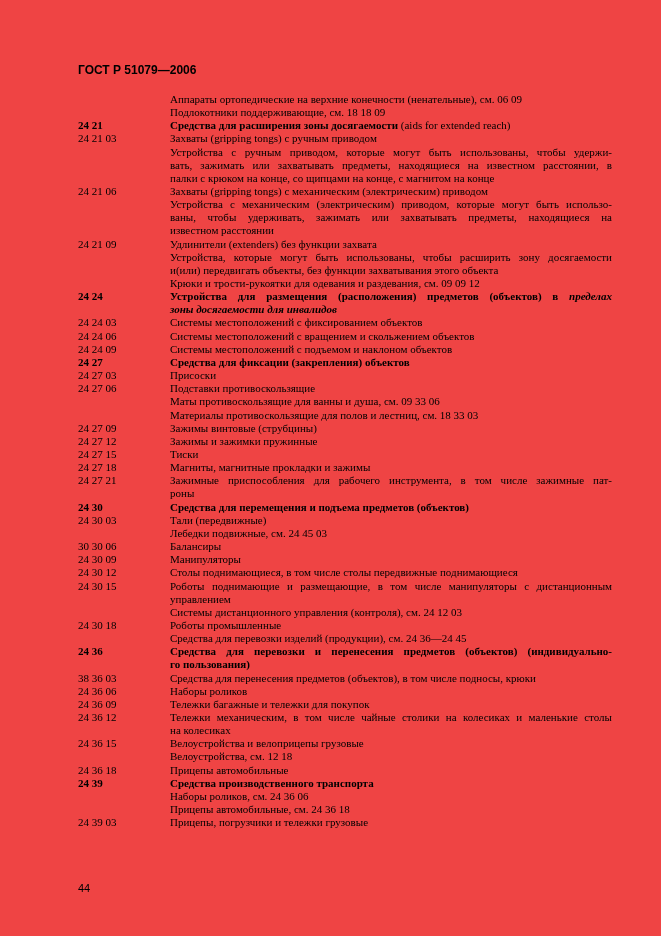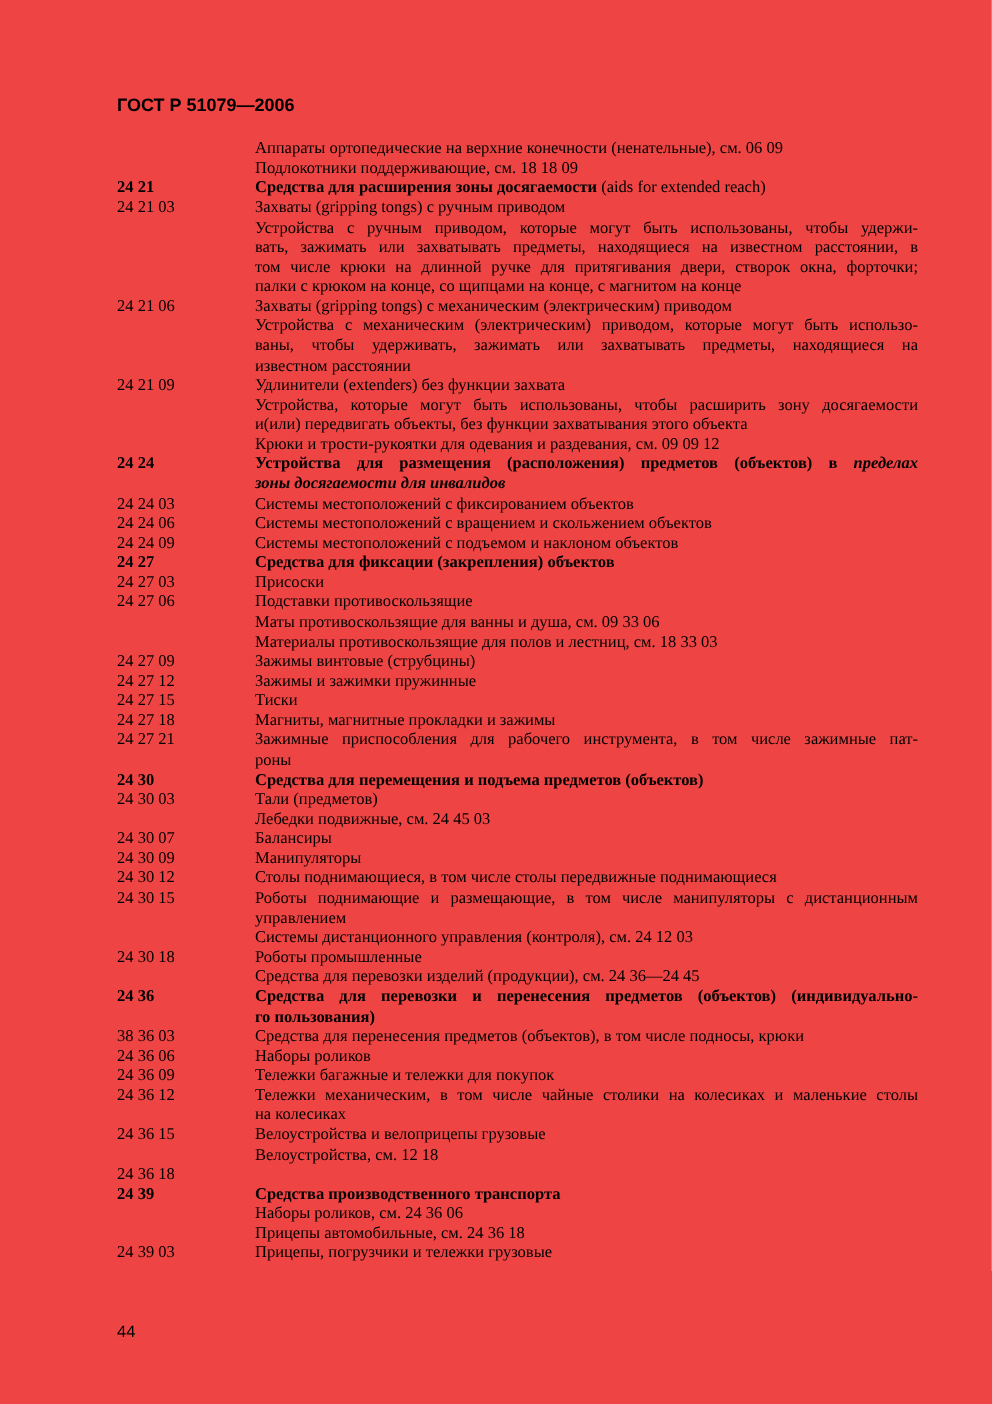--- a/index.html
+++ b/index.html
@@ -89,21 +89,20 @@
         <div class="code-cell">24 21 03</div>
         <div class="text-cell">
           <div class="line">Захваты (gripping tongs) с ручным приводом</div>
         </div>
       </div>
       <div class="row">
         <div class="code-cell"></div>
         <div class="text-cell">
           <div class="line j">Устройства с ручным приводом, которые могут быть использованы, чтобы удержи-</div>
           <div class="line j">вать, зажимать или захватывать предметы, находящиеся на известном расстоянии, в</div>
-          <div class="line j">том числе крюки на длинной ручке для притягивания двери, створок окна, форточки;</div>
           <div class="line">палки с крюком на конце, со щипцами на конце, с магнитом на конце</div>
         </div>
       </div>
       <div class="row">
         <div class="code-cell">24 21 06</div>
         <div class="text-cell">
           <div class="line">Захваты (gripping tongs) с механическим (электрическим) приводом</div>
         </div>
       </div>
       <div class="row">
@@ -221,31 +220,31 @@
       </div>
       <div class="row">
         <div class="code-cell b">24 30</div>
         <div class="text-cell">
           <div class="line"><span class="b">Средства для перемещения и подъема предметов (объектов)</span></div>
         </div>
       </div>
       <div class="row">
         <div class="code-cell">24 30 03</div>
         <div class="text-cell">
-          <div class="line">Тали (предметов)</div>
+          <div class="line">Тали (передвижные)</div>
         </div>
       </div>
       <div class="row">
         <div class="code-cell"></div>
         <div class="text-cell">
           <div class="line">Лебедки подвижные, см. 24 45 03</div>
         </div>
       </div>
       <div class="row">
-        <div class="code-cell">24 30 07</div>
+        <div class="code-cell">30 30 06</div>
         <div class="text-cell">
           <div class="line">Балансиры</div>
         </div>
       </div>
       <div class="row">
         <div class="code-cell">24 30 09</div>
         <div class="text-cell">
           <div class="line">Манипуляторы</div>
         </div>
       </div>
@@ -319,20 +318,23 @@
         </div>
       </div>
       <div class="row">
         <div class="code-cell"></div>
         <div class="text-cell">
           <div class="line">Велоустройства, см. 12 18</div>
         </div>
       </div>
       <div class="row">
         <div class="code-cell">24 36 18</div>
+        <div class="text-cell">
+          <div class="line">Прицепы автомобильные</div>
+        </div>
       </div>
       <div class="row">
         <div class="code-cell b">24 39</div>
         <div class="text-cell">
           <div class="line"><span class="b">Средства производственного транспорта</span></div>
         </div>
       </div>
       <div class="row">
         <div class="code-cell"></div>
         <div class="text-cell">

